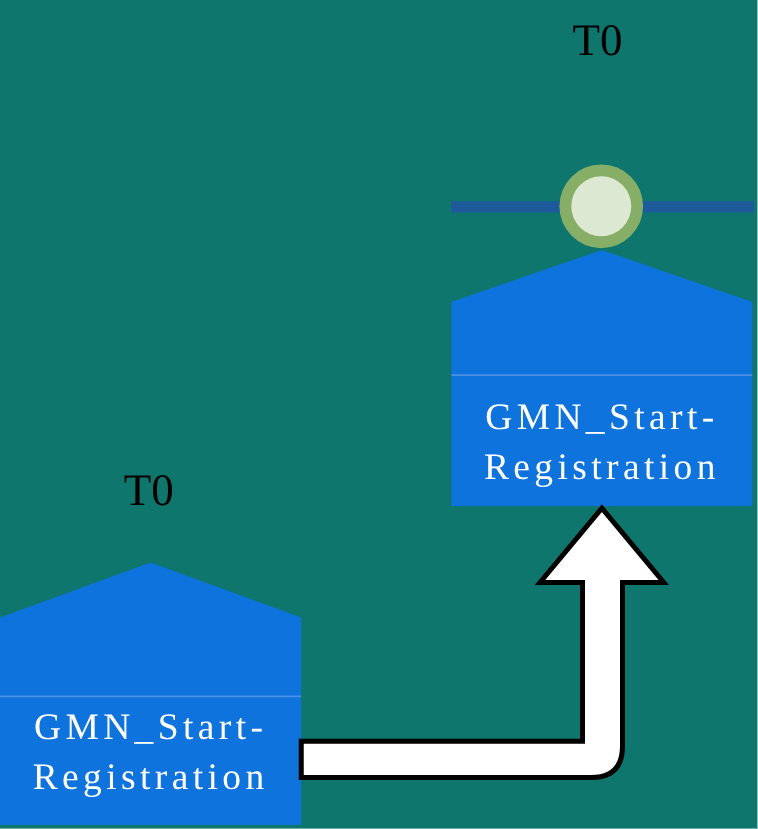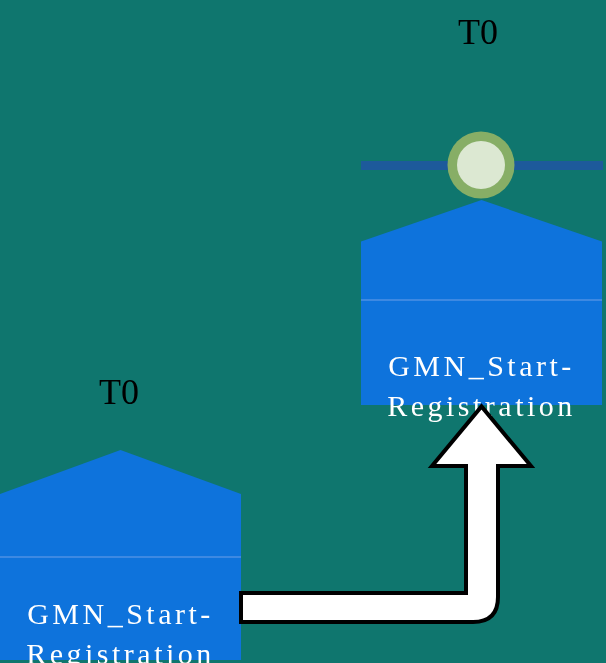--- a/index.html
+++ b/index.html
@@ -42,21 +42,20 @@
 
   
   .shape-label {
     position: absolute;
     width: 241px;
     text-align: center;
     color: #FFFFFF;
     font-size: 30px;
     line-height: 40px;
     letter-spacing: 3.5px;
-    margin-top: 32px;
   }
   .label-upper { left: 361px; top: 314px; }
   .label-lower { left: 0px;   top: 562px; }
   .shape-label .tl { display: block; }
 </style>
 </head>
 <body>
 
 <div class="stage">
 

